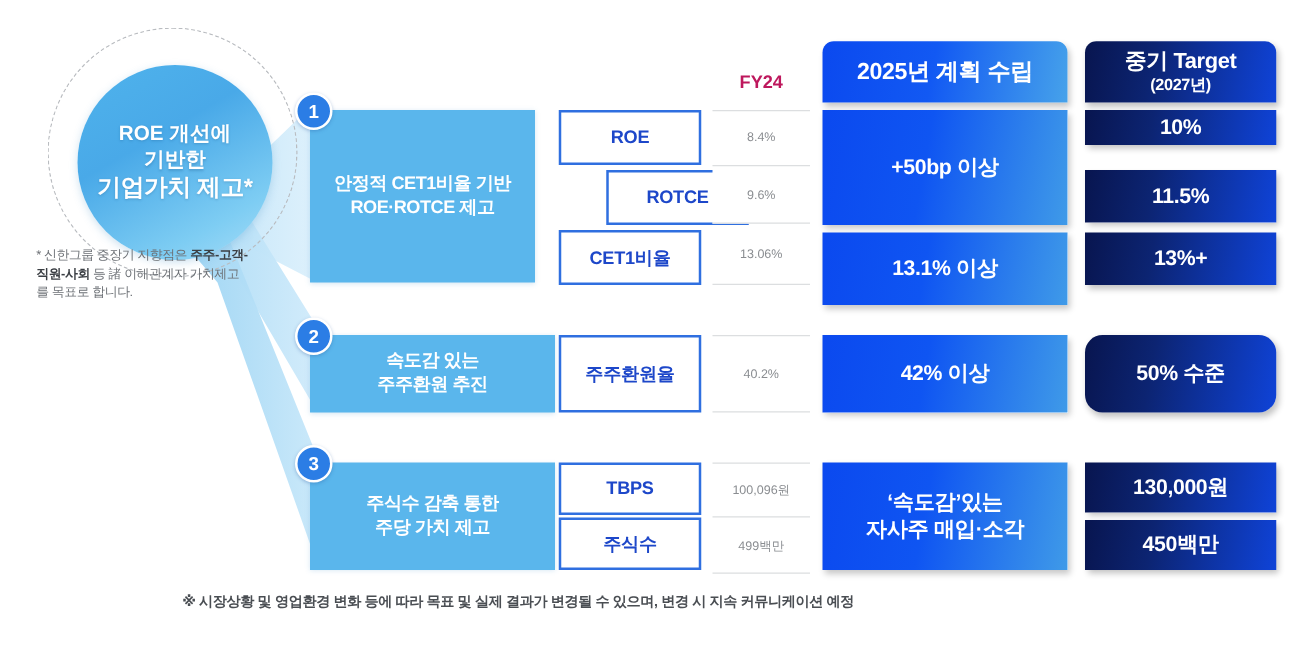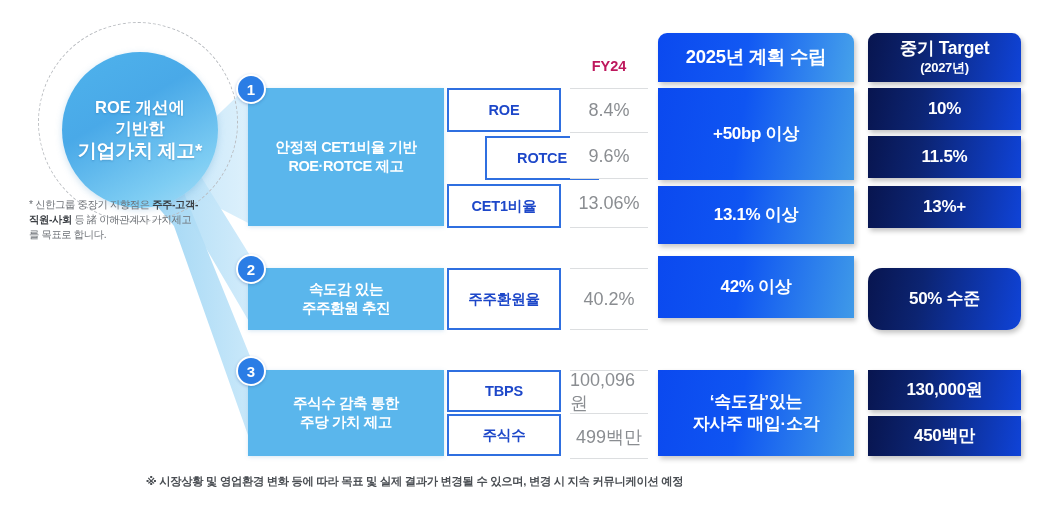--- a/index.html
+++ b/index.html
@@ -61,21 +61,21 @@
   .kpi{
     position:absolute;background:#ffffff;
     border:2px solid #2f6fe0;
     color:#1d47c9;font-weight:bold;font-size:14.5px;
     display:flex;align-items:center;justify-content:center;
     letter-spacing:-.2px;box-sizing:border-box;
   }
   .fy{
     position:absolute;
     display:flex;align-items:center;justify-content:center;
-    color:#8a8d91;font-size:18px;
+    color:#8a8d91;font-size:10px;
     border-top:1px solid #dcdee0;border-bottom:1px solid #dcdee0;
     box-sizing:border-box;background:#fff;
   }
   .fyhead{
     position:absolute;display:flex;align-items:center;justify-content:center;
     color:#be185d;font-size:14.5px;font-weight:bold;background:#fff;
   }
 
   .plan{
     position:absolute;
@@ -142,21 +142,21 @@
 
   <div class="footnote">
     <span>*</span>
     <span>신한그룹 중장기 지향점은</span>
     <b>주주-고객-직원-사회</b><span> 등</span>
     <span>諸 이해관계자 가치제고를</span>
     <span>목표로 합니다.</span>
   </div>
 
   <div class="badge" style="left:236px;top:74px;">1</div>
-  <div class="cat" style="left:248px;top:88px;width:196px;height:138px;">
+  <div class="cat" style="left:248px;top:88px;width:180px;height:138px;">
     <div>
       <span>안정적 CET1비율 기반</span><br>
       <span>ROE·ROTCE 제고</span>
     </div>
   </div>
 
   <div class="kpi" style="left:447px;top:88px;width:114px;height:44px;">ROE</div>
   <div class="kpi" style="left:447px;top:136px;width:114px;height:44px;margin-left:38px;">ROTCE</div>
   <div class="kpi" style="left:447px;top:184px;width:114px;height:44px;">CET1비율</div>
 
@@ -168,34 +168,34 @@
   <div class="plan head" style="left:658px;top:33px;width:196px;height:49px;">2025년 계획 수립</div>
   <div class="plan" style="left:658px;top:88px;width:196px;height:92px;">+50bp 이상</div>
   <div class="plan" style="left:658px;top:186px;width:196px;height:58px;">13.1% 이상</div>
 
   <div class="target head" style="left:868px;top:33px;width:153px;height:49px;">
     <div>
       <span class="t1">중기 Target</span>
       <span class="t2">(2027년)</span>
     </div>
   </div>
-  <div class="target" style="left:868px;top:88px;width:153px;height:42px;">10%</div>
+  <div class="target" style="left:868px;top:88px;width:153px;height:28px;">10%</div>
   <div class="target" style="left:868px;top:136px;width:153px;height:42px;">11.5%</div>
   <div class="target" style="left:868px;top:186px;width:153px;height:42px;">13%+</div>
 
   <div class="badge" style="left:236px;top:254px;">2</div>
   <div class="cat" style="left:248px;top:268px;width:196px;height:62px;">
     <div>
       <span>속도감 있는</span><br>
       <span>주주환원 추진</span>
     </div>
   </div>
   <div class="kpi" style="left:447px;top:268px;width:114px;height:62px;">주주환원율</div>
   <div class="fy" style="left:570px;top:268px;width:78px;height:62px;">40.2%</div>
-  <div class="plan" style="left:658px;top:256px;width:196px;height:62px;">42% 이상</div>
+  <div class="plan" style="left:658px;top:268px;width:196px;height:62px;">42% 이상</div>
   <div class="target" style="left:868px;top:268px;width:153px;height:62px;border-radius:14px;">50% 수준</div>
 
   <div class="badge" style="left:236px;top:356px;">3</div>
   <div class="cat" style="left:248px;top:370px;width:196px;height:86px;">
     <div>
       <span>주식수 감축 통한</span><br>
       <span>주당 가치 제고</span>
     </div>
   </div>
   <div class="kpi" style="left:447px;top:370px;width:114px;height:42px;">TBPS</div>

